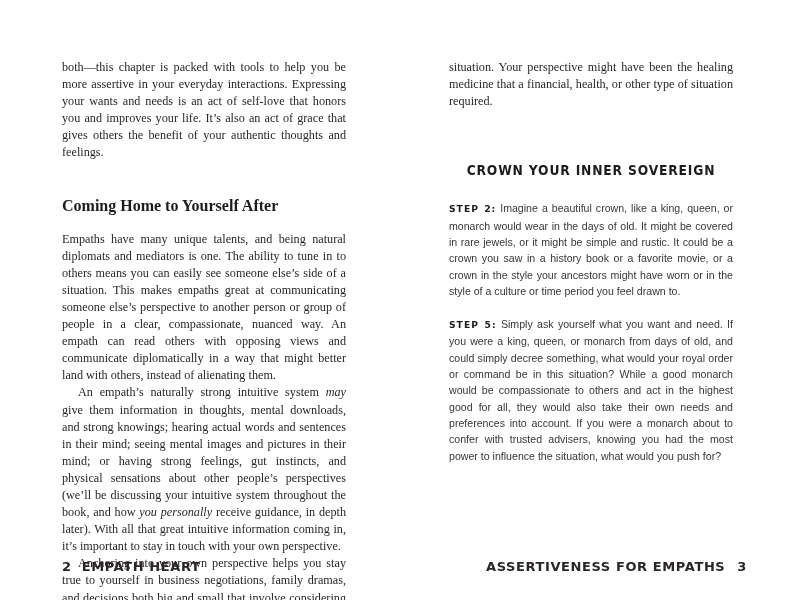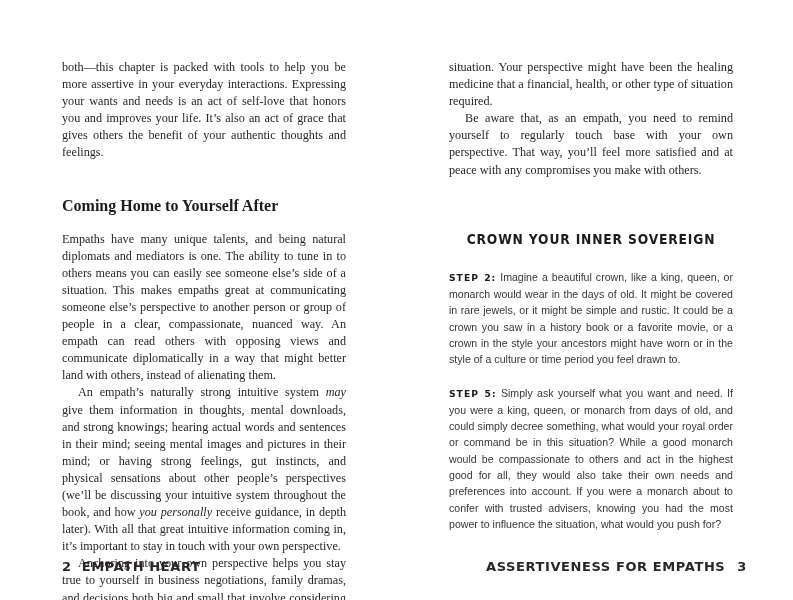--- a/index.html
+++ b/index.html
@@ -58,21 +58,20 @@
   </div>
 
   <div class="footer footer-left">
     <span class="num">2</span><span>EMPATH HEART</span>
   </div>
 </div>
 
 <div class="page page-right">
   <div class="col-right serif">
     <p>situation. Your perspective might have been the healing medicine that a financial, health, or other type of situation required.</p>
-    <p class="indent">Be aware that, as an empath, you need to remind yourself to regularly touch base with your own perspective. That way, you’ll feel more satisfied and at peace with any compromises you make with others.</p>
 
     <div class="exercise-title">CROWN YOUR INNER SOVEREIGN</div>
 
     <div class="step"><span class="step-label">STEP 2:</span><span> Imagine a beautiful crown, like a king, queen, or monarch would wear in the days of old. It might be covered in rare jewels, or it might be simple and rustic. It could be a crown you saw in a history book or a favorite movie, or a crown in the style your ancestors might have worn or in the style of a culture or time period you feel drawn to.</span></div>
     <div class="step"><span class="step-label">STEP 5:</span><span> Simply ask yourself what you want and need. If you were a king, queen, or monarch from days of old, and could simply decree some­thing, what would your royal order or command be in this situation? While a good monarch would be compassionate to others and act in the highest good for all, they would also take their own needs and prefer­ences into account. If you were a monarch about to confer with trusted advisers, knowing you had the most power to influence the situation, what would you push for?</span></div>
   </div>
 
   <div class="footer footer-right">
     <span>ASSERTIVENESS FOR EMPATHS</span><span class="num">3</span>
   </div>

